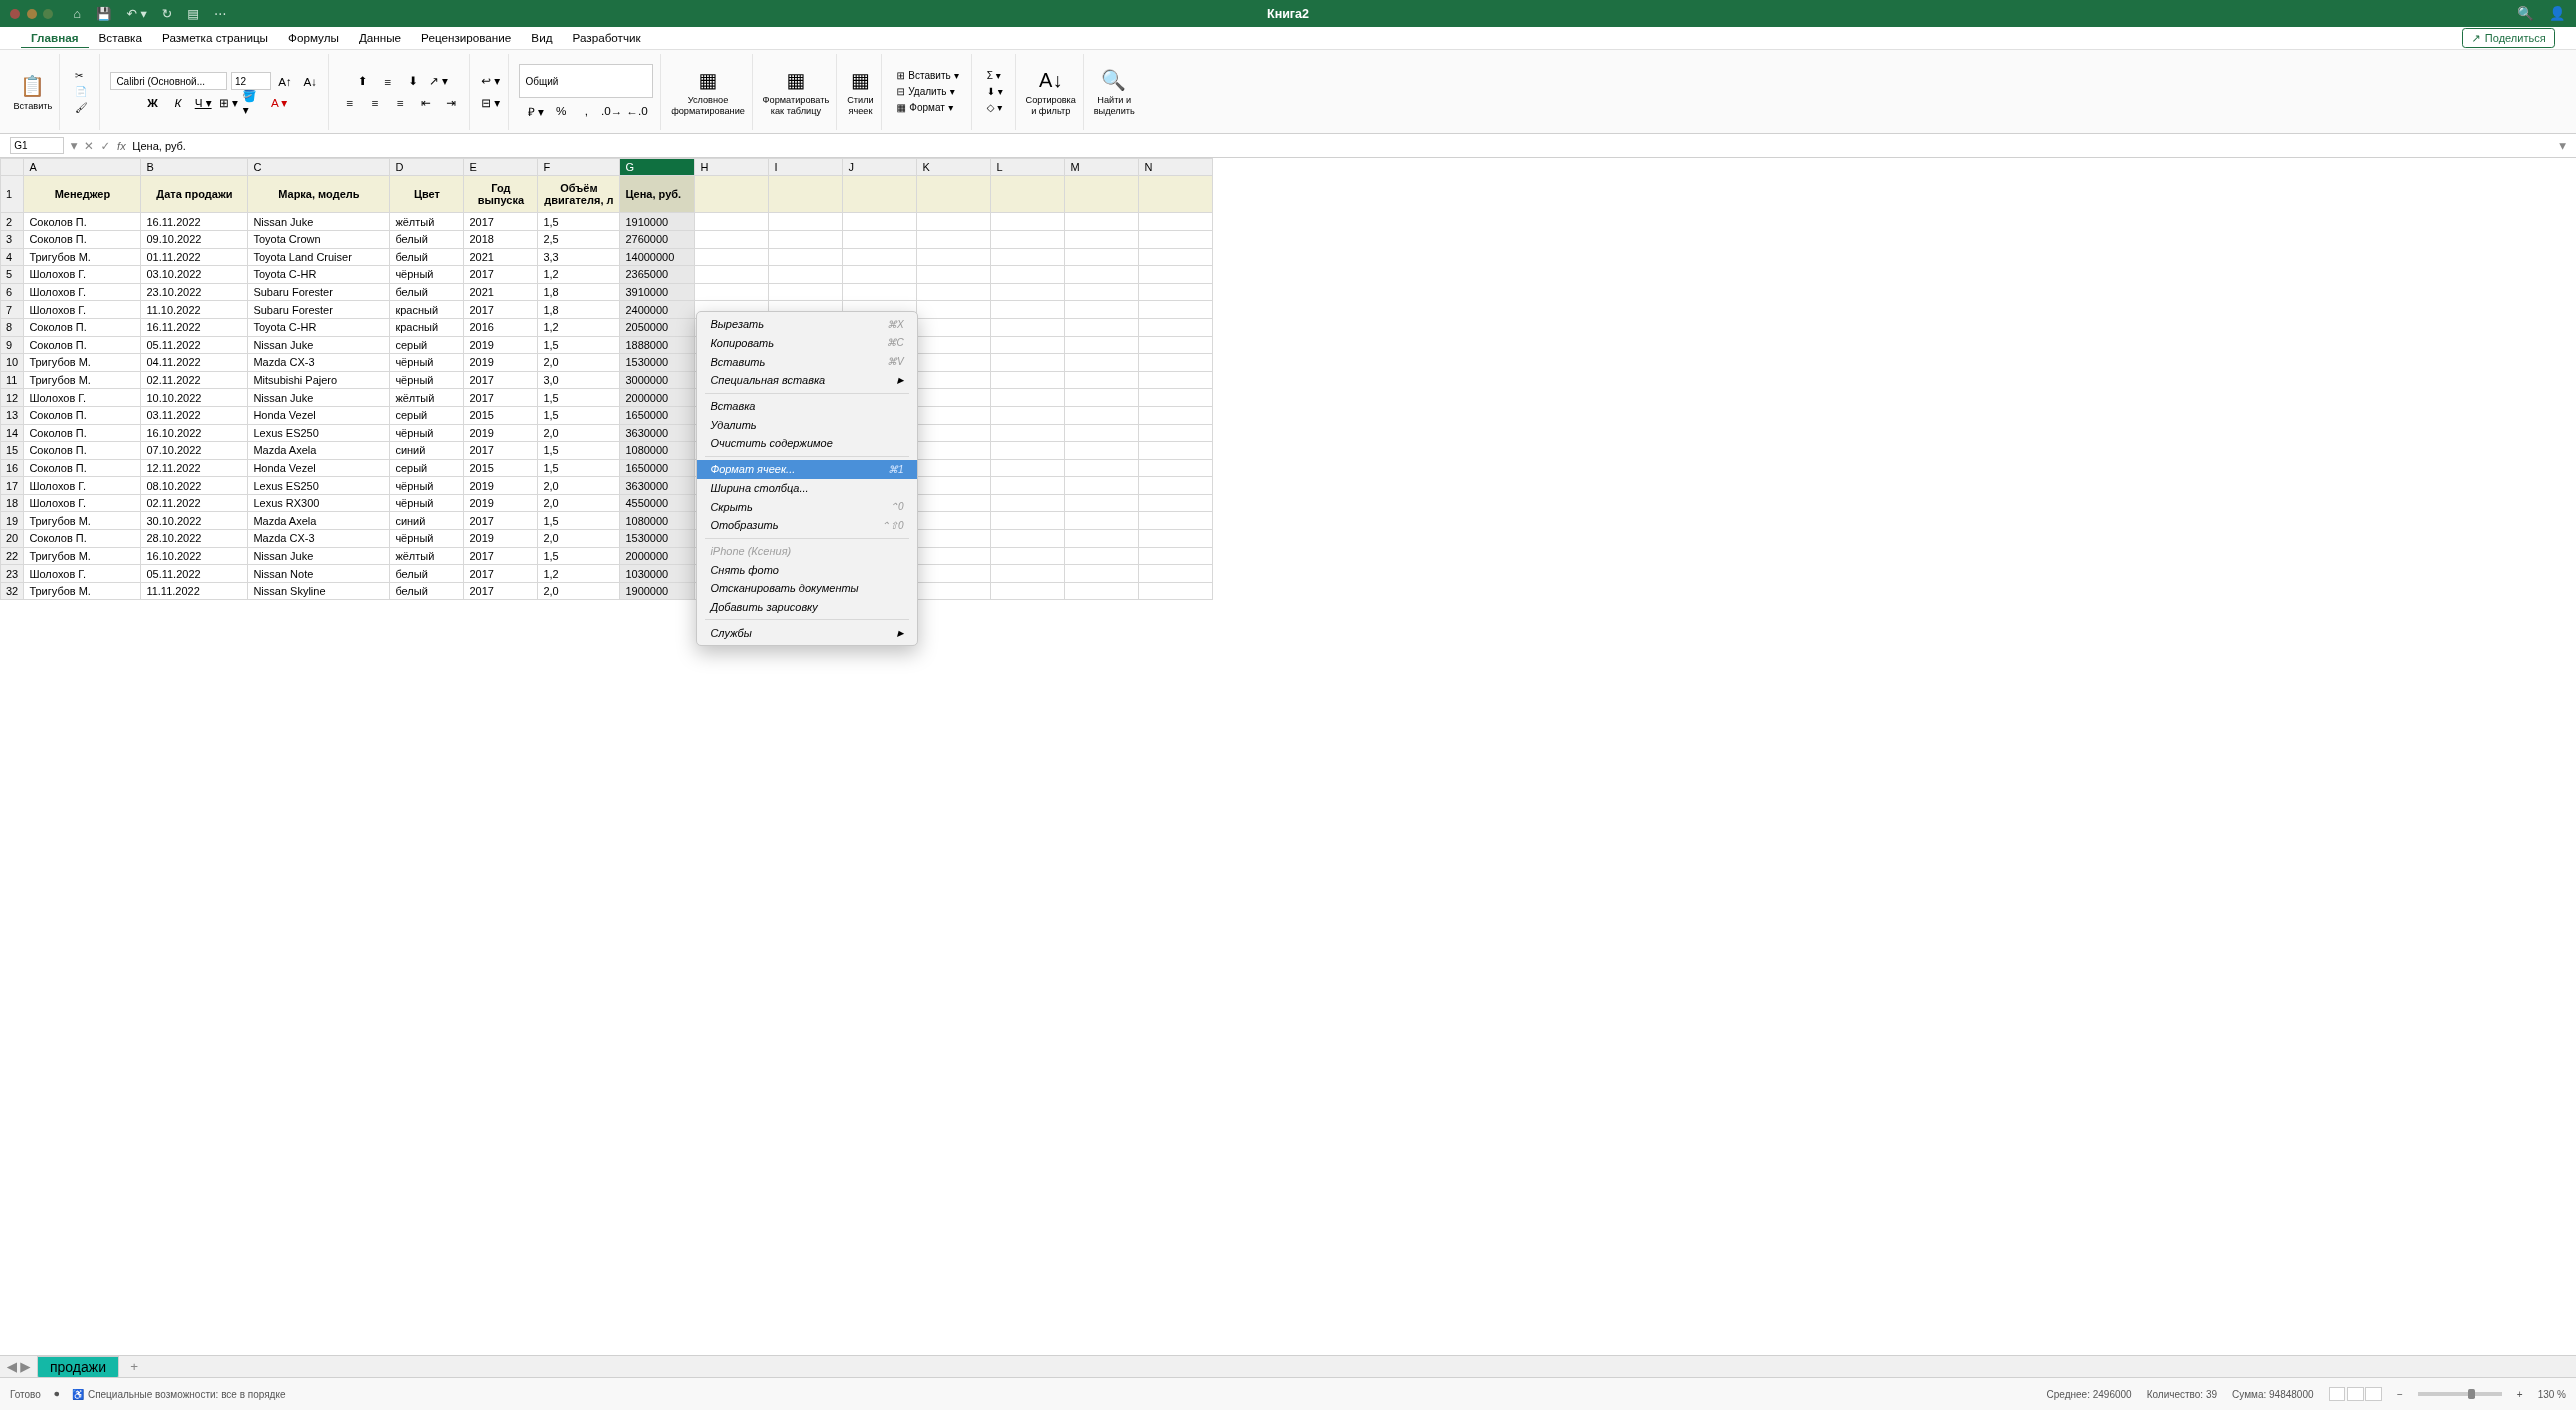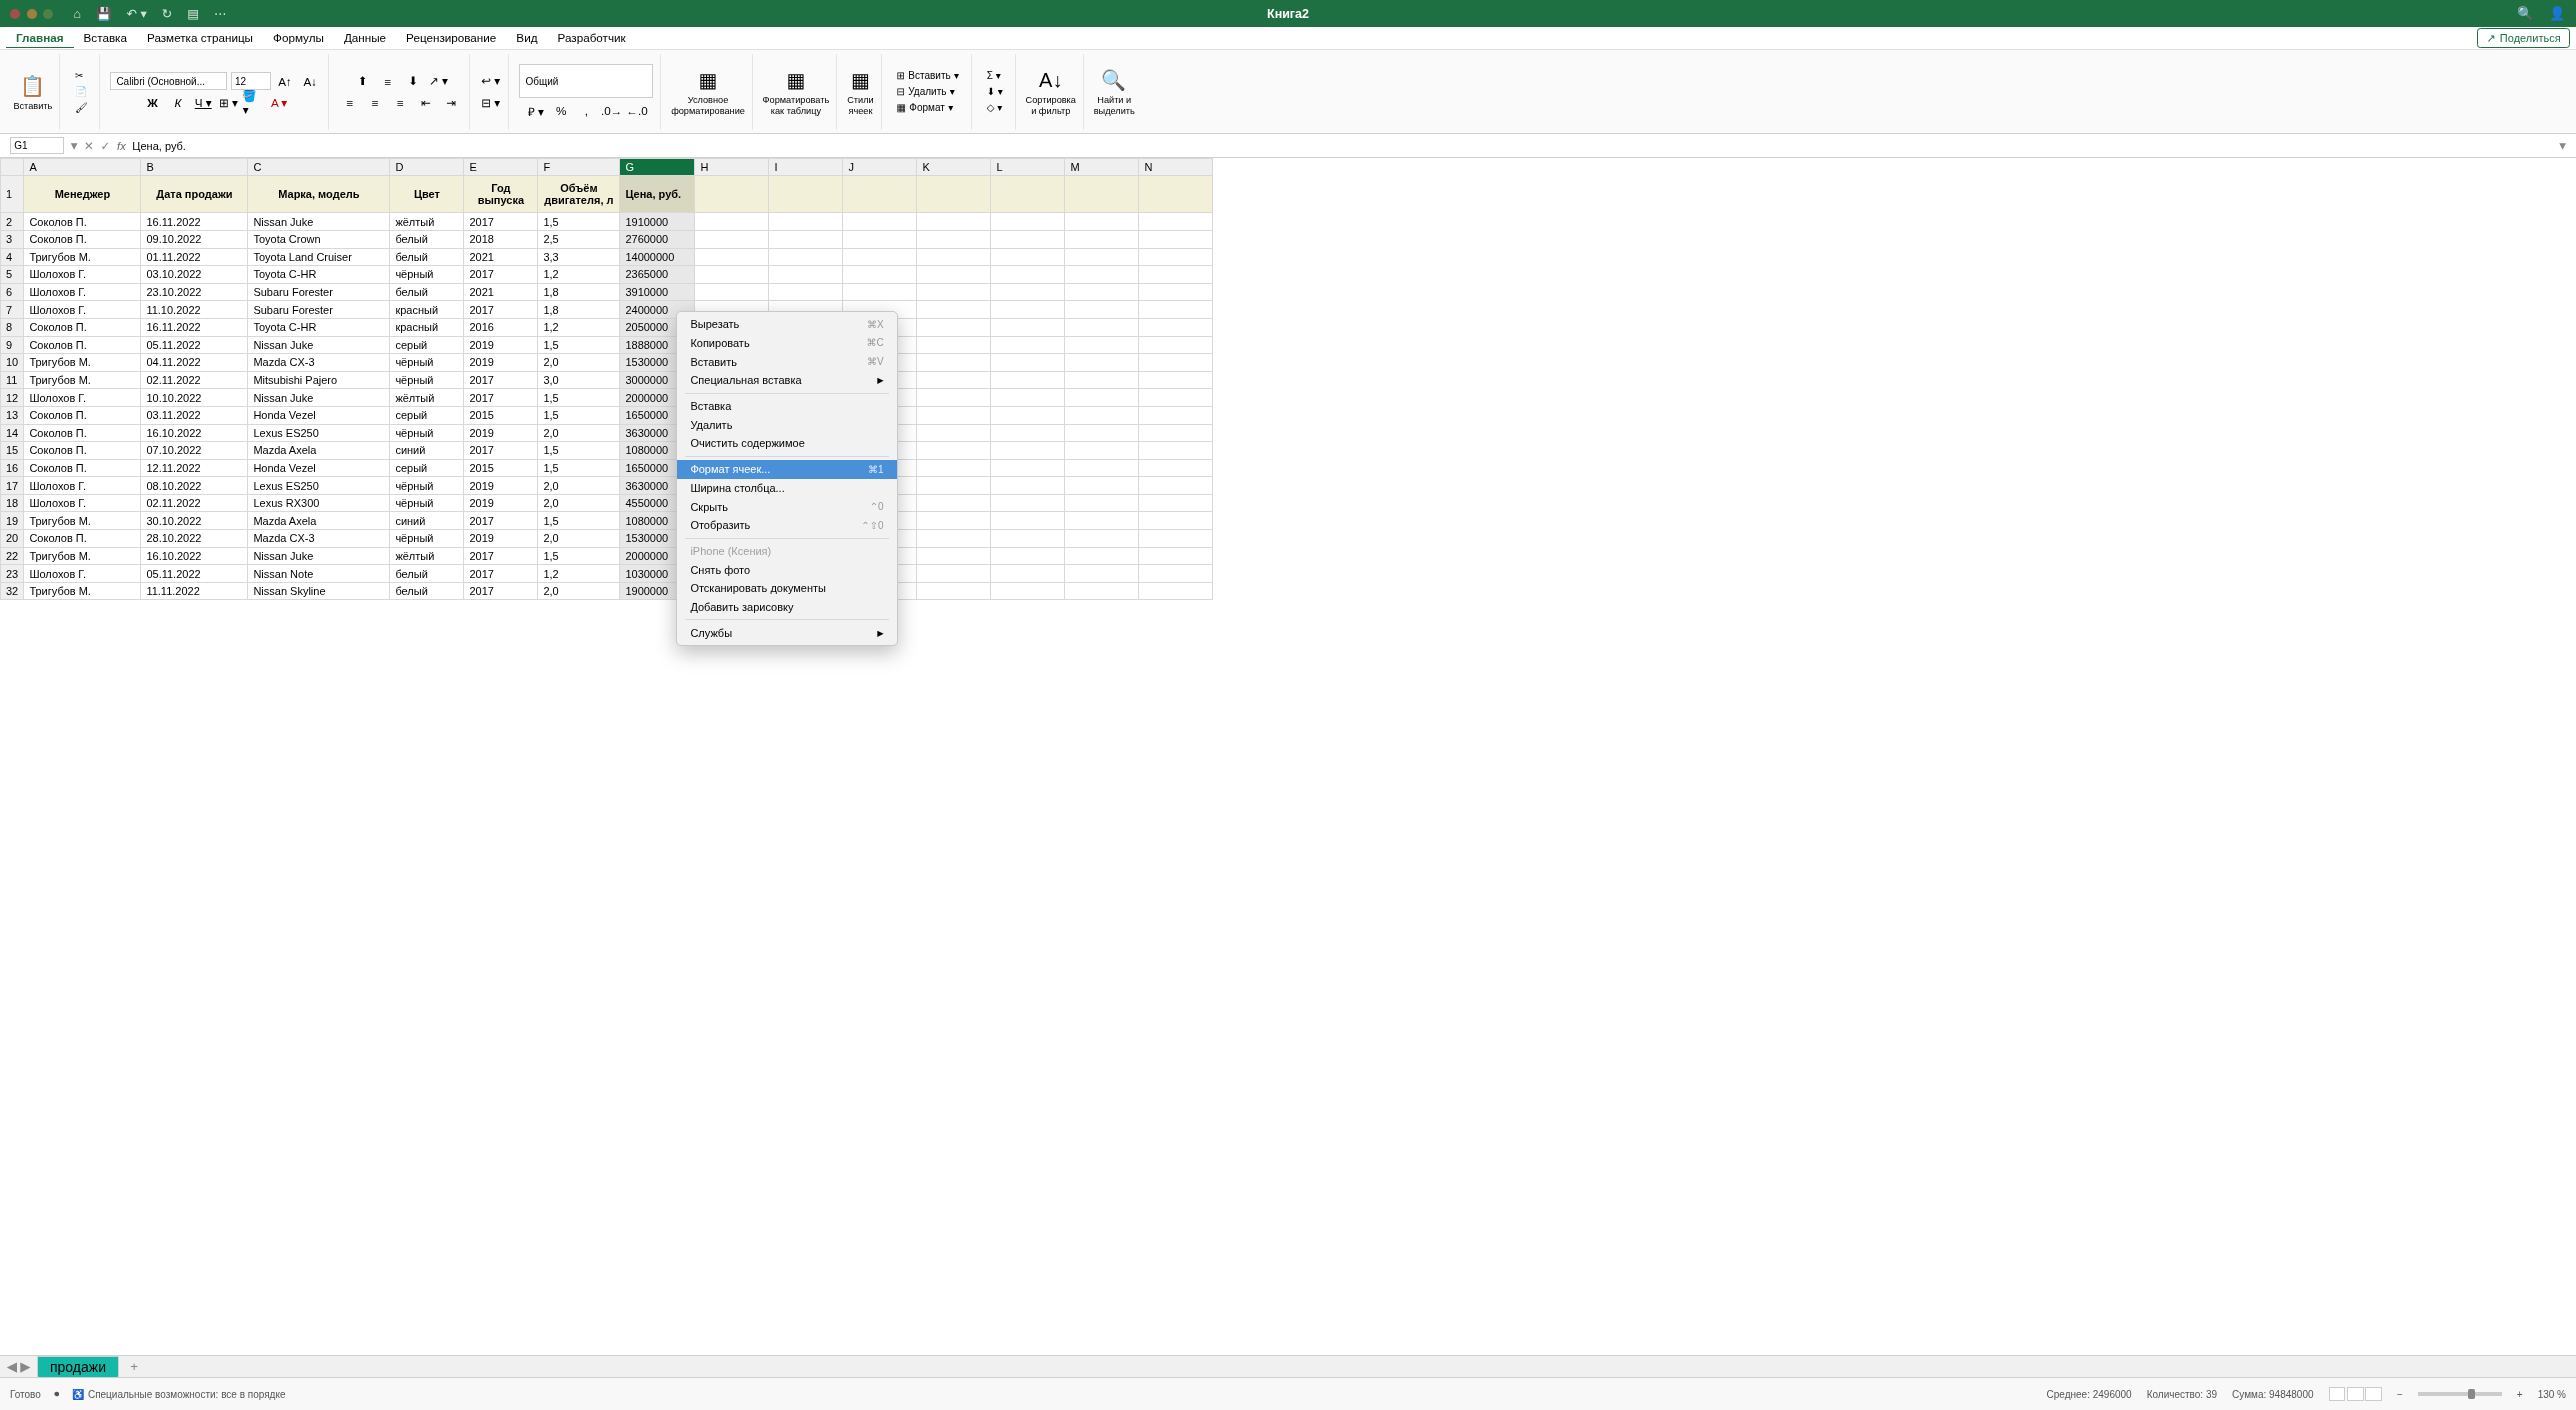--- a/index.html
+++ b/index.html
@@ -13,21 +13,21 @@
 .tl-red { background: #a05048; }
 .tl-yellow { background: #a08040; }
 .tl-green { background: #508048; }
 .titlebar-tools { display: flex; gap: 15px; margin-left: 20px; align-items: center; }
 .titlebar-tools span { color: #d0e5d8; font-size: 12.5px; cursor: pointer; }
 .titlebar-title { position: absolute; left: 50%; transform: translateX(-50%); font-weight: 600; font-size: 12.5px; }
 .titlebar-right { margin-left: auto; display: flex; gap: 15px; }
 .titlebar-right span { color: #d0e5d8; font-size: 13.4px; }
 
 
-.menubar { background: #fff; height: 23.4px; display: flex; align-items: center; border-bottom: 0.8px solid #e0e0e0; padding: 0 6px; }
+.menubar { background: #fff; height: 23.4px; display: flex; align-items: center; border-bottom: 0.8px solid #e0e0e0; padding: 0 21px; }
 .menubar-item { padding: 3.3px 10px; font-size: 11.7px; cursor: pointer; }
 .menubar-item.active { color: #1e6f42; border-bottom: 1.7px solid #1e6f42; font-weight: 600; }
 .share-btn { margin-left: auto; border: 0.8px solid #1e6f42; color: #1e6f42; padding: 2.5px 8.4px; border-radius: 3.3px; font-size: 11px; display: flex; align-items: center; gap: 4.2px; }
 
 
 .ribbon { background: #fafafa; height: 84px; display: flex; align-items: center; padding: 3.3px 6.7px; border-bottom: 0.8px solid #d0d0d0; gap: 3.3px; }
 .ribbon-group { display: flex; flex-direction: column; align-items: center; padding: 0 6.7px; border-right: 0.8px solid #e5e5e5; height: 100%; justify-content: center; gap: 3.3px; }
 .ribbon-group:last-child { border-right: none; }
 .ribbon-big-btn { display: flex; flex-direction: column; align-items: center; gap: 1.7px; font-size: 9.2px; cursor: pointer; }
 .ribbon-big-icon { width: 27px; height: 27px; display: flex; align-items: center; justify-content: center; font-size: 20px; }
@@ -679,21 +679,21 @@
             <td></td>
             <td></td>
             <td></td>
             <td></td>
             <td></td>
             <td></td>
           </tr>
         </tbody>
       </table>
 
-    <div class="context-menu" style="top:153px;left:676px;">
+    <div class="context-menu" style="top:153px;left:696px;font-style:italic;">
       <div class="context-item">
           <span>Вырезать</span>
           <span class="shortcut">⌘X</span>
         </div>
       <div class="context-item">
           <span>Копировать</span>
           <span class="shortcut">⌘C</span>
         </div>
       <div class="context-item">
           <span>Вставить</span>

